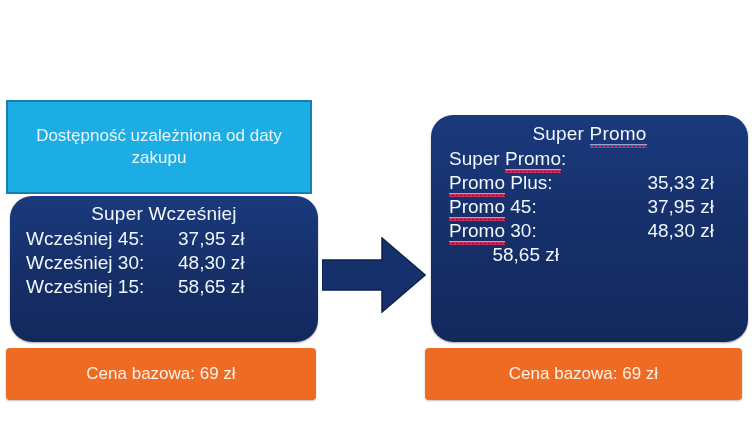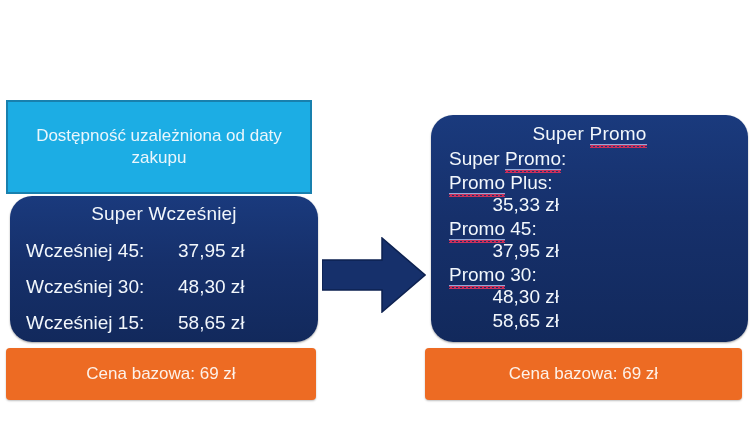--- a/index.html
+++ b/index.html
@@ -85,25 +85,25 @@
     display: flex;
     flex-direction: column;
     padding: 2px 0 0 0;
   }
   .offer-row {
     display: flex;
     align-items: baseline;
     font-size: 19px;
     white-space: nowrap;
   }
-  #left-offer .offer-row  { padding: 1px 0 1px 16px; margin-top: 12px; }
+  #left-offer .offer-row  { padding: 1px 0 1px 16px; }
   #left-offer .row-label  { width: 152px; }
   #left-offer .row-price  { width: 110px; text-align: left; }
 
-  #right-offer .offer-row { padding: 1px 16px 1px 18px; flex-direction: column; }
+  #right-offer .offer-row { padding: 1px 16px 1px 18px; }
   #right-offer .row-label { width: 160px; }
   #right-offer .row-price { width: 110px; text-align: right; padding-right: 18px; }
 
   
   .sq {
     position: relative;
     display: inline-block;
   }
   .sq::after {
     content: "";

